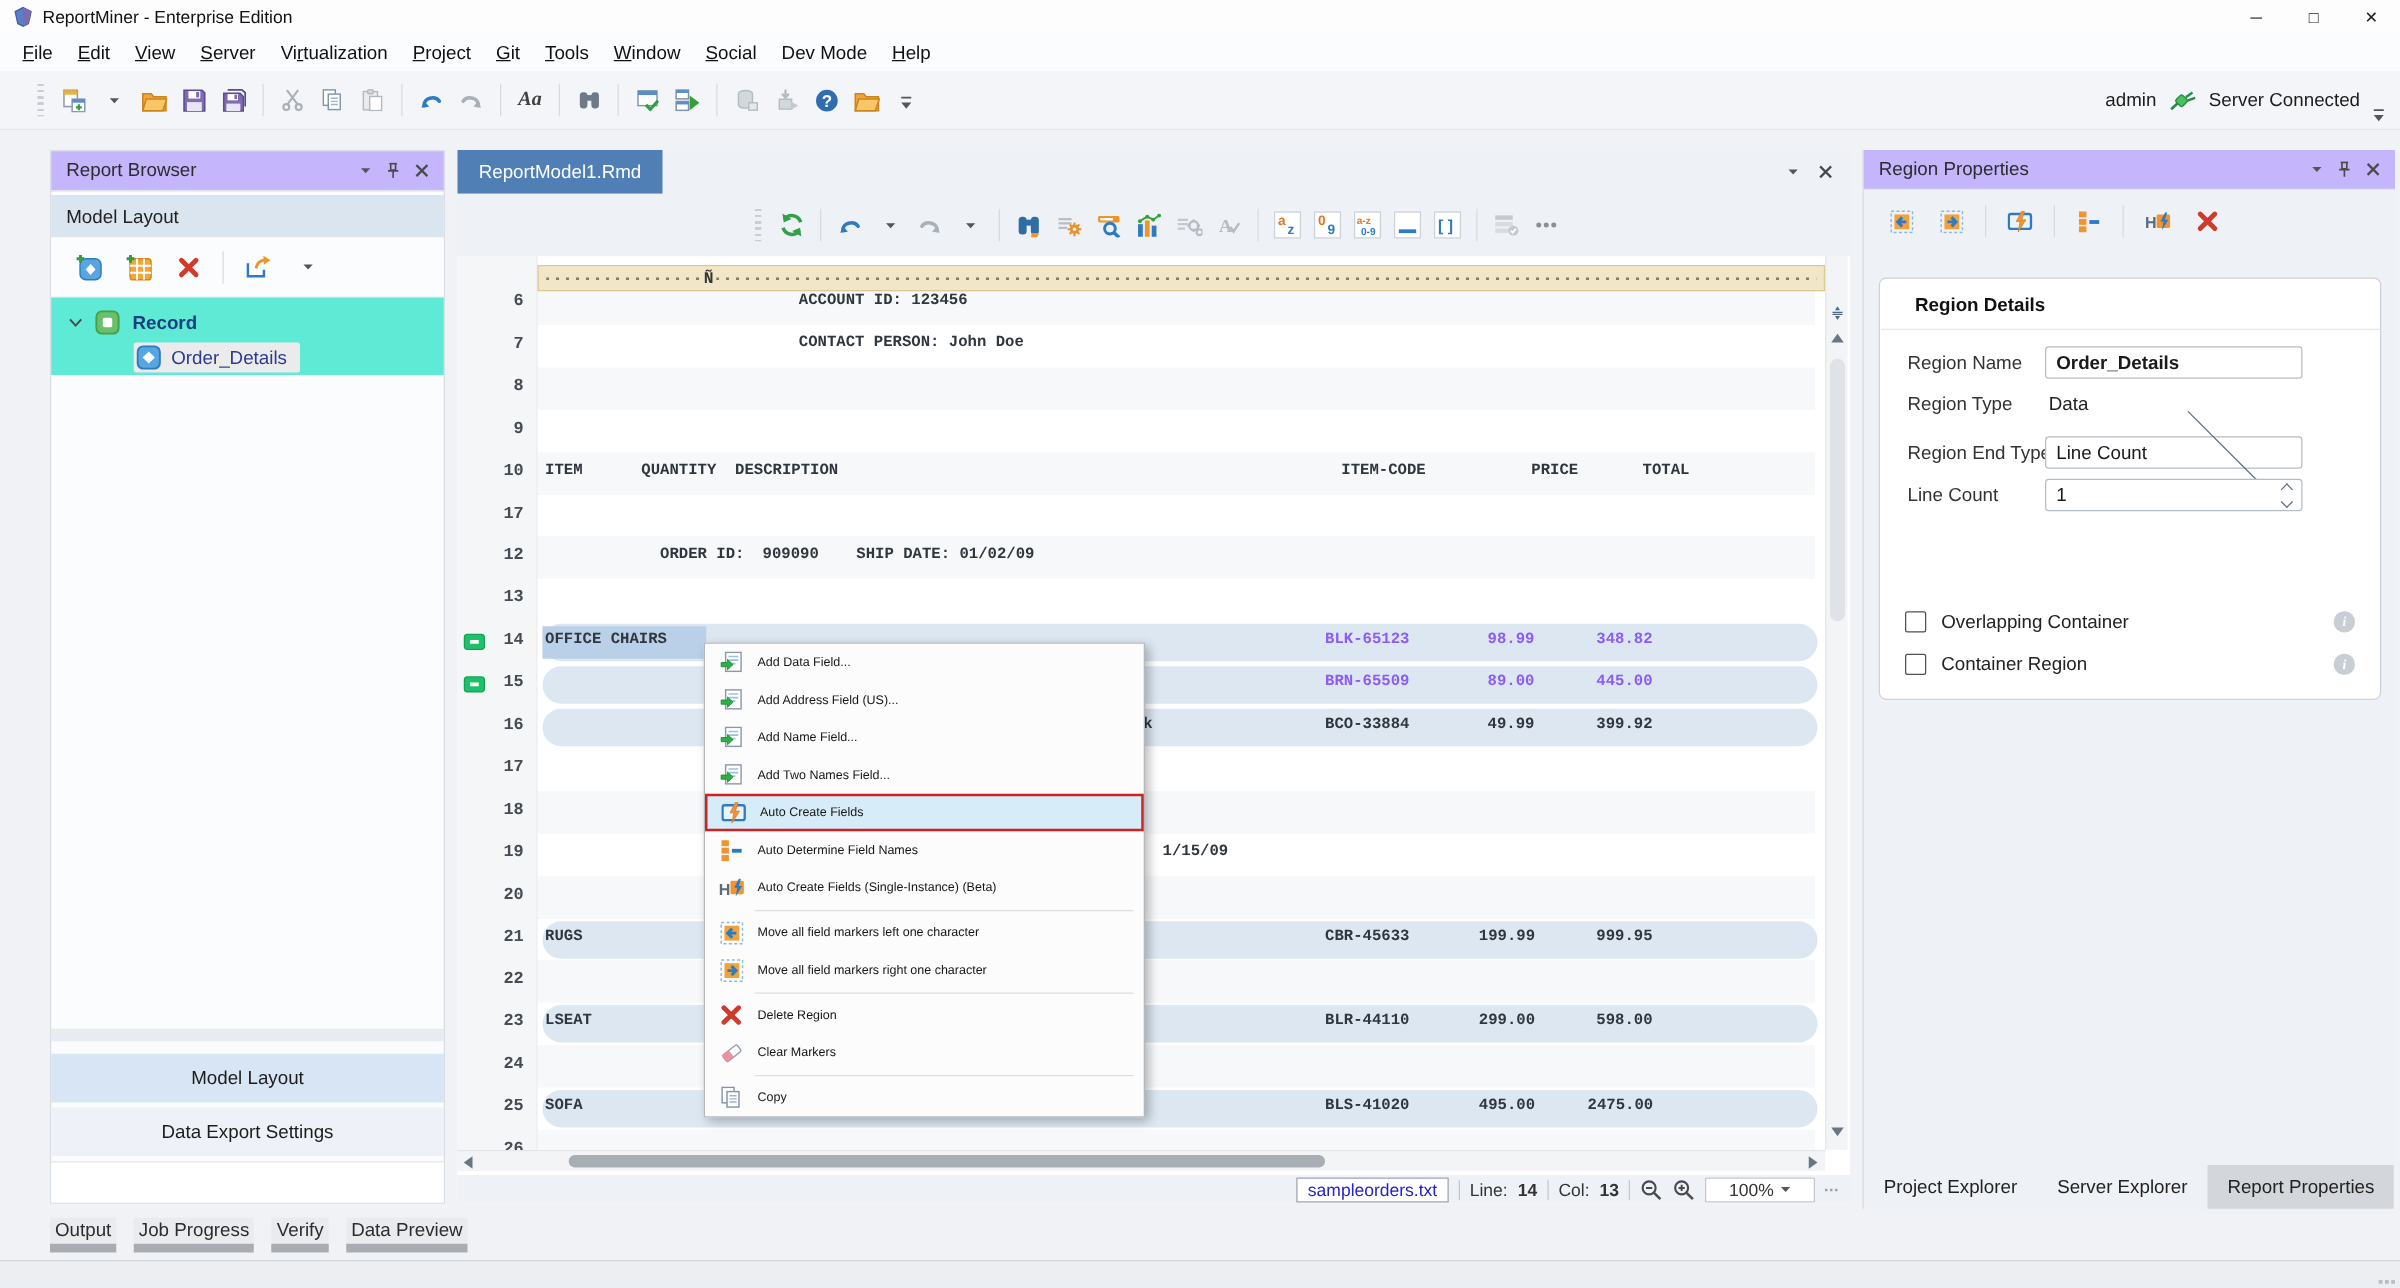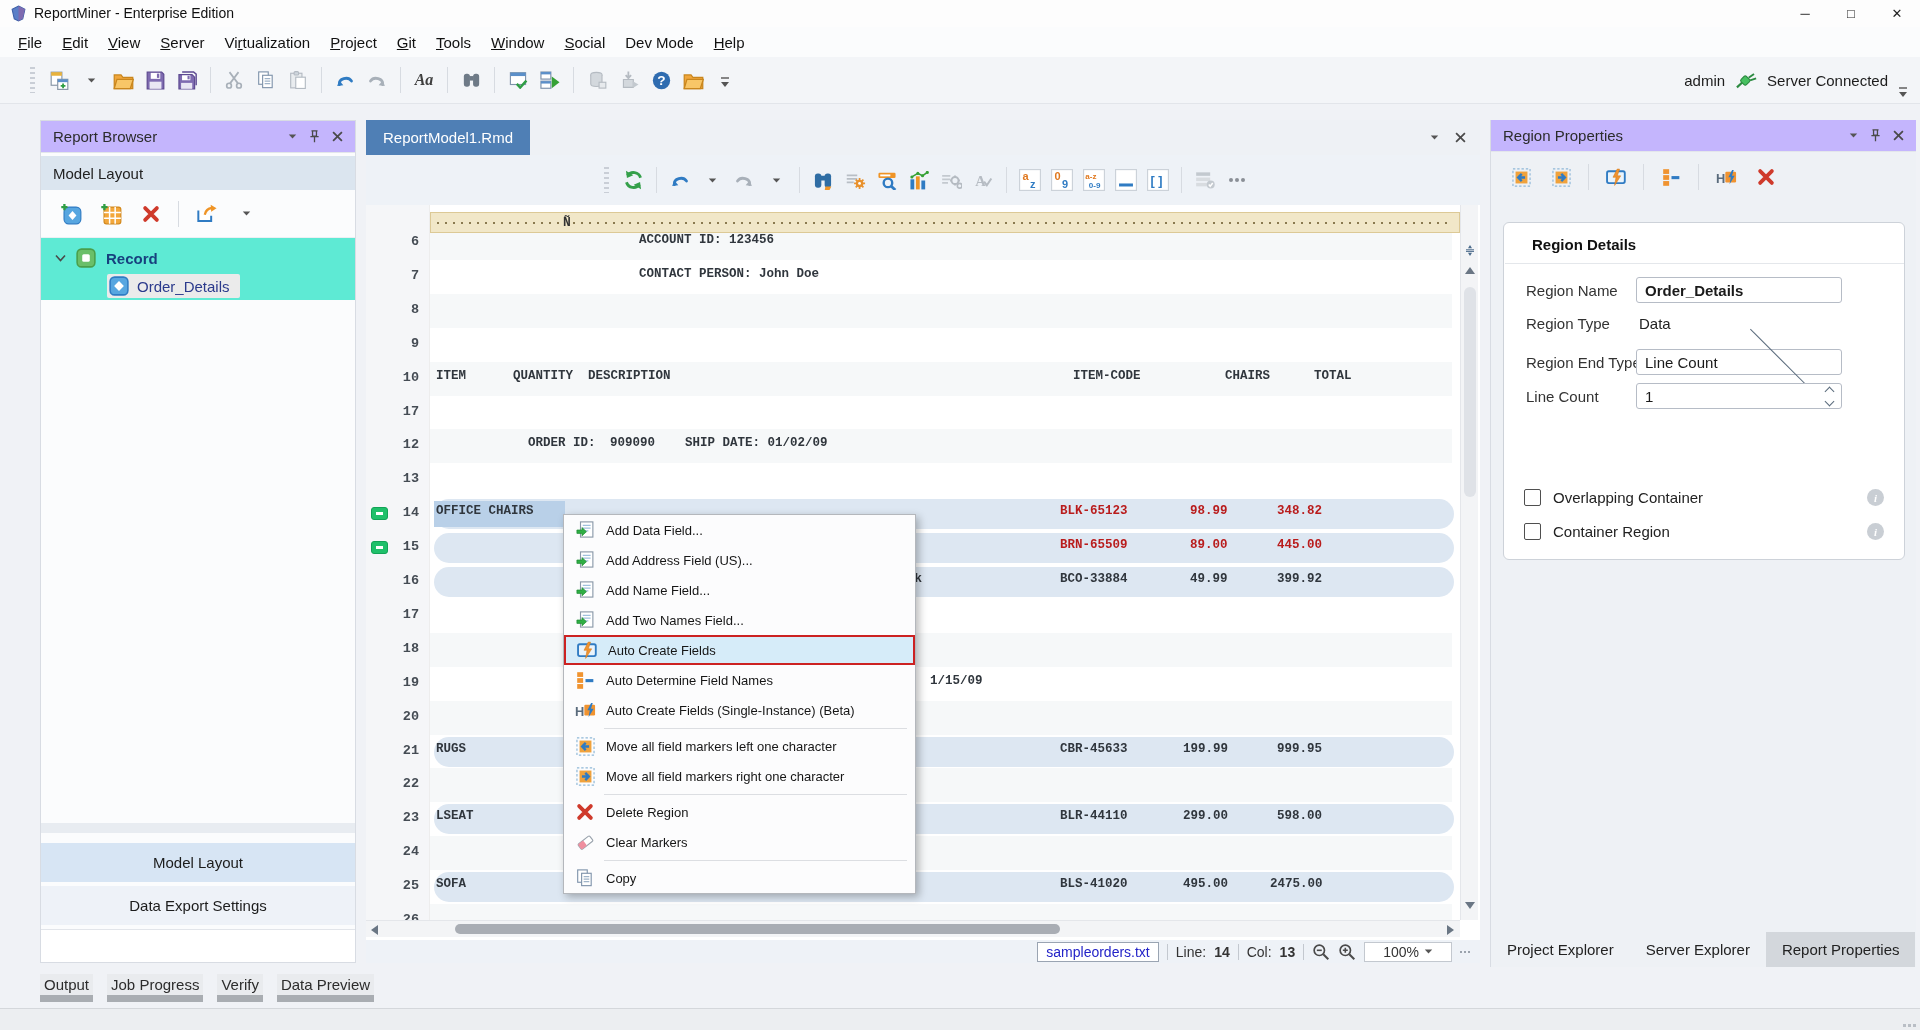--- a/index.html
+++ b/index.html
@@ -90,21 +90,21 @@
                 font-size:13px; font-weight:bold; color:#333; background:#f1e7c8; padding:0 2px; }
 
   .rows { position:absolute; left:64px; top:0; width:1030px; height:715px; overflow:hidden; z-index:2; }
   .erow { position:absolute; left:0; width:100%; height:34px; }
   .erow .band { position:absolute; left:0; top:0; width:1022px; height:34px; background:#f6f8f9; }
   .erow .region { position:absolute; left:4px; top:2px; width:1020px; height:30px; background:#dde7f2;
                   border-radius:15px; }
   .erow .selbox { position:absolute; top:4px; height:26px; background:#b9d0e8; }
   .seg { position:absolute; top:7px; font-family:"Liberation Mono", monospace; font-weight:bold;
          font-size:12.5px; color:#30363d; white-space:pre; }
-  .seg.dim { color:#b91c1c; }
+  .seg.dim { color:#8b5cf6; }
 
   .vscroll { position:absolute; right:2px; top:0; width:18px; height:715px; background:#f3f4f6;
              border-left:1px solid #e4e6ea; z-index:4; }
   .vs-split { position:absolute; left:3px; top:40px; }
   .vs-up { position:absolute; left:4px; top:62px; }
   .vs-down { position:absolute; left:4px; top:697px; }
   .vs-thumb { position:absolute; left:3px; top:82px; width:12px; height:210px; background:#dfe2e7; border-radius:6px; }
   .arrow-up { width:0; height:0; border-left:5px solid transparent; border-right:5px solid transparent;
               border-bottom:7px solid #6a7684; }
   .arrow-down { width:0; height:0; border-left:5px solid transparent; border-right:5px solid transparent;
@@ -129,21 +129,21 @@
   .zoom-box { border:1px solid #c3c8cf; background:#fff; height:20px; padding:0 18px; display:flex;
               align-items:center; gap:5px; font-size:14px; }
   .sb-grip { display:flex; align-items:flex-end; gap:2px; }
   .sb-grip i { width:2px; height:2px; background:#9aa2ac; display:block; }
 
   
   #context-menu { position:absolute; left:563px; top:514px; width:353px; background:#fcfcfd;
                   border:1px solid #b4b7bc; box-shadow:3px 3px 8px rgba(0,0,0,.28); z-index:50; }
   .cm-item { position:relative; height:30px; display:flex; align-items:center; padding-left:8px; }
   .cm-item .cm-icbox { width:26px; display:flex; justify-content:center; }
-  .cm-item .cm-label { font-size:13px; color:#161616; margin-left:8px; white-space:nowrap; }
+  .cm-item .cm-label { font-size:10px; color:#161616; margin-left:8px; white-space:nowrap; }
   .cm-item.hl { background:#d6ecf9; border:2px solid #cc2222; }
   .cm-sep { height:6px; display:flex; align-items:center; }
   .cm-sep i { display:block; margin-left:40px; width:303px; height:1px; background:#dcdee2; }
 
   
   #right-panel { left:1490px; top:120px; width:426px; height:847px; background:#eef1f5; border:none;
                  border-left:1px solid #d8dce3; position:absolute; }
   .rp-toolbar { height:50px; display:flex; align-items:center; padding-left:10px; }
   .rp-toolbar .tbtn { min-width:38px; }
   .groupbox { position:absolute; left:12px; top:102px; width:402px; height:338px; background:#fff;
@@ -740,21 +740,21 @@
           <div class="erow" style="top:88.8px">
             <div class="band"></div>
           </div>
           <div class="erow" style="top:122.7px"></div>
           <div class="erow" style="top:156.6px">
             <div class="band"></div>
             <span class="seg" style="left:6px">ITEM</span>
             <span class="seg" style="left:83px">QUANTITY</span>
             <span class="seg" style="left:158px">DESCRIPTION</span>
             <span class="seg" style="left:643px">ITEM-CODE</span>
-            <span class="seg" style="left:795px">CHAIRS</span>
+            <span class="seg" style="left:795px">PRICE</span>
             <span class="seg" style="left:884px">TOTAL</span>
           </div>
           <div class="erow" style="top:190.5px"></div>
           <div class="erow" style="top:224.4px">
             <div class="band"></div>
             <span class="seg" style="left:98px">ORDER ID:</span>
             <span class="seg" style="left:180px">909090</span>
             <span class="seg" style="left:255px">SHIP DATE: 01/02/09</span>
           </div>
           <div class="erow" style="top:258.3px"></div>

